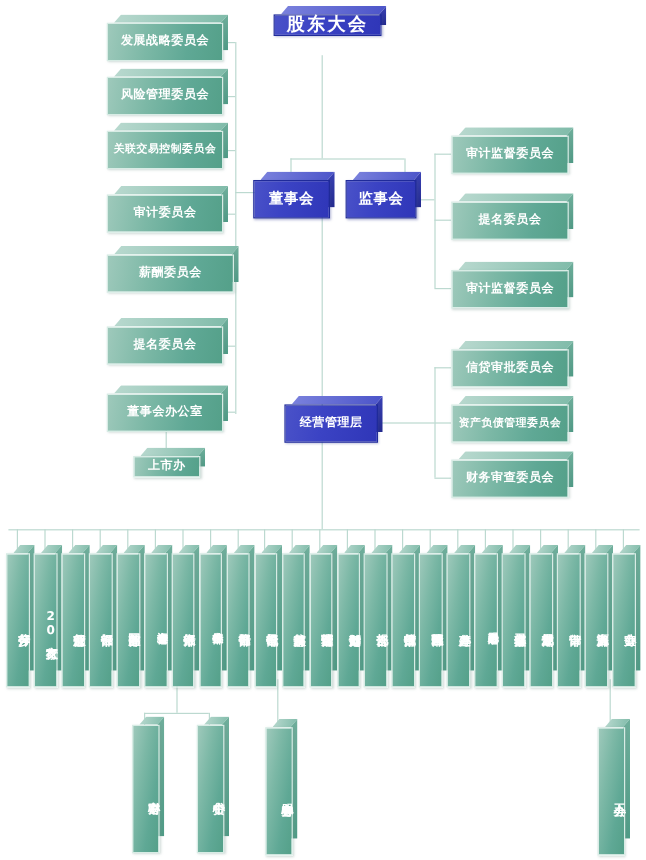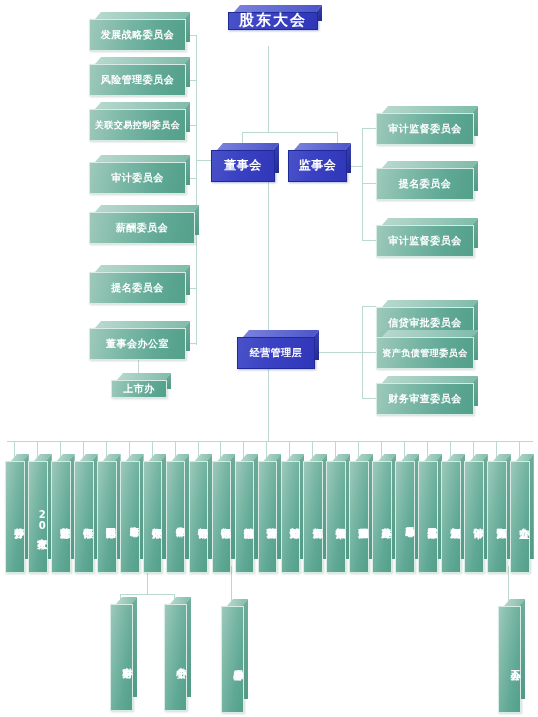--- a/index.html
+++ b/index.html
@@ -193,21 +193,21 @@
     <div class="shade-top"></div>
     <div class="shade-right"></div>
     <div class="face">提名委员会</div>
   </div>
   <div class="box green t10" style="left:376px;top:225px;width:96px;height:30px;">
     <div class="shade-top"></div>
     <div class="shade-right"></div>
     <div class="face">审计监督委员会</div>
   </div>
 
-  <div class="box green t10" style="left:376px;top:291px;width:96px;height:30px;margin-top:16px;">
+  <div class="box green t10" style="left:376px;top:291px;width:96px;height:30px;">
     <div class="shade-top"></div>
     <div class="shade-right"></div>
     <div class="face">信贷审批委员会</div>
   </div>
   <div class="box green t9" style="left:376px;top:337px;width:96px;height:30px;">
     <div class="shade-top"></div>
     <div class="shade-right"></div>
     <div class="face">资产负债管理委员会</div>
   </div>
   <div class="box green t10" style="left:376px;top:383px;width:96px;height:30px;">

